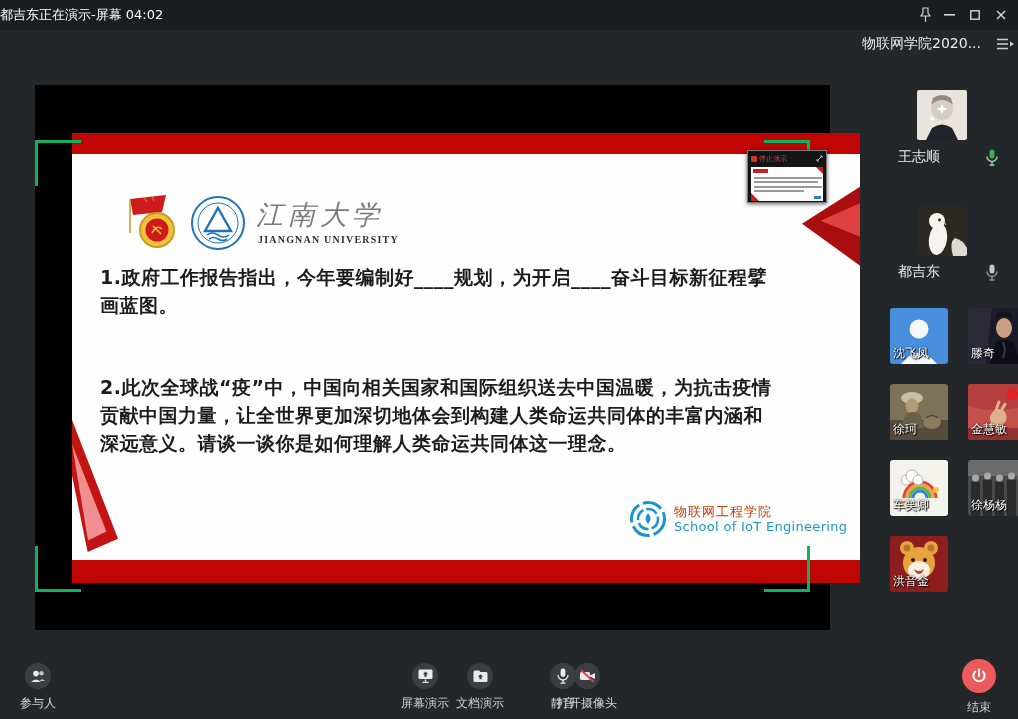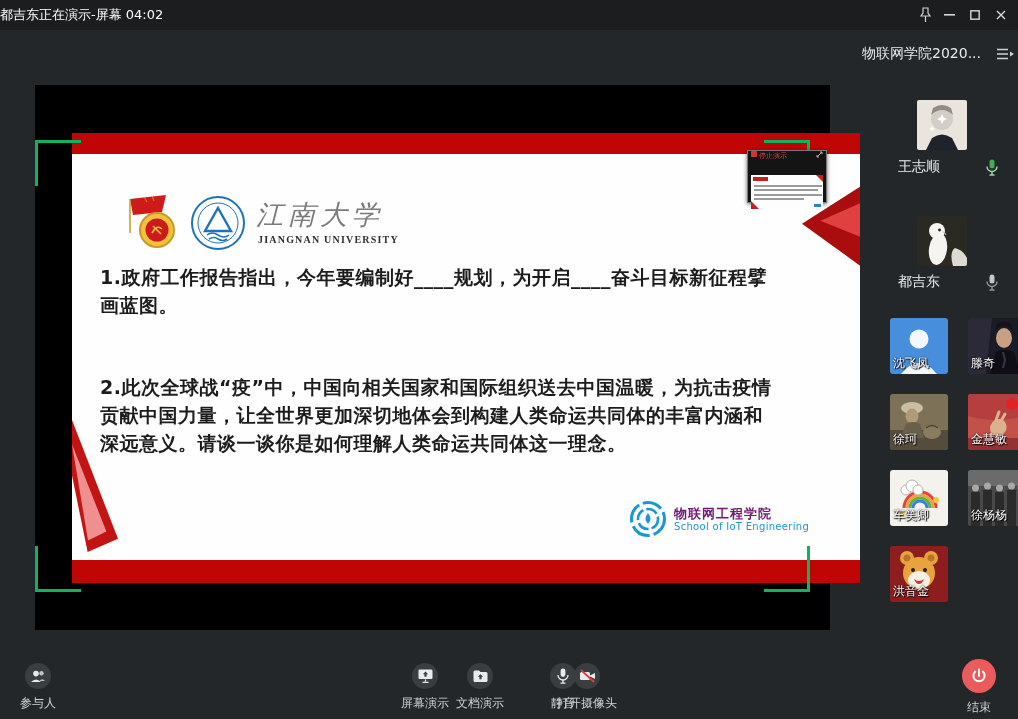--- a/index.html
+++ b/index.html
@@ -21,50 +21,50 @@
 
   .q-text{position:absolute;left:28px;width:672px;color:#1c1c1c;font-size:19px;line-height:28px;font-weight:600;letter-spacing:.5px;}
   .q1{top:130px}.q2{top:240px}
 
   .uni-cn{position:absolute;left:184px;top:64px;font-size:27px;color:#7b7b7b;font-style:italic;letter-spacing:5px;font-family:"DejaVu Serif","Liberation Serif",serif;}
   .uni-en{position:absolute;left:186px;top:101px;font-size:10px;font-weight:bold;color:#2f2f2f;letter-spacing:1.2px;font-family:"Liberation Serif",serif;}
   .emblem{position:absolute;left:54px;top:60px}
   .jnu-logo{position:absolute;left:118px;top:62px}
 
   .iot{position:absolute;left:556px;top:366px;display:flex;align-items:center;gap:6px}
-  .iot-cn{font-size:13px;color:#701a75;font-weight:bold;letter-spacing:1px;line-height:15px}
-  .iot-en{font-size:10px;color:#1a97d2;letter-spacing:.3px}
+  .iot-cn{font-size:13px;color:#c2410c;font-weight:normal;letter-spacing:1px;line-height:15px}
+  .iot-en{font-size:13px;color:#1a97d2;letter-spacing:.3px}
 
   .ribbon-tr,.ribbon-tr2,.ribbon-l,.ribbon-l2{position:absolute}
   .ribbon-tr{right:0;top:52px;width:58px;height:84px;background:#a90d0d;clip-path:polygon(100% 2%,0 46%,100% 96%);}
   .ribbon-tr2{right:0;top:66px;width:44px;height:42px;background:#e04040;clip-path:polygon(100% 10%,10% 52%,100% 90%);}
   .ribbon-l{left:0;top:287px;width:46px;height:132px;background:#c31414;clip-path:polygon(0 0,100% 90%,34% 100%,0 42%);}
   .ribbon-l2{left:0;top:300px;width:40px;height:112px;background:#ef8f8f;clip-path:polygon(0 10%,86% 88%,40% 96%);}
 
   
   .bracket{position:absolute;width:46px;height:46px;border:0 solid #10b160;z-index:6}
   .bk-tl{left:35px;top:140px;border-left-width:3px;border-top-width:3px}
   .bk-tr{left:764px;top:140px;border-right-width:3px;border-top-width:3px}
   .bk-bl{left:35px;top:546px;border-left-width:3px;border-bottom-width:3px}
   .bk-br{left:764px;top:546px;border-right-width:3px;border-bottom-width:3px}
 
   
   .pip{position:absolute;left:747px;top:150px;width:80px;height:53px;background:#141414;border:1px solid #7a7a7a;z-index:8;box-shadow:0 1px 4px rgba(0,0,0,.6)}
-  .pip-bar{height:23px;display:flex;padding:0 3px;gap:2px}
+  .pip-bar{height:15px;display:flex;align-items:center;padding:0 3px;gap:2px}
   .pip-dot{width:6px;height:6px;background:#d23434;border-radius:1px;flex:0 0 auto}
   .pip-title{color:#e04343;font-size:7px;white-space:nowrap;flex:1}
   .pip-body{position:relative;margin:1px 3px;height:34px;background:#fdfdfd;overflow:hidden}
   .pip-logo{position:absolute;left:2px;top:2px;width:15px;height:4px;background:#c42020}
   .pip-line{position:absolute;left:3px;height:2px;background:#9a9a9a}
   .pip-corner{position:absolute;right:0;top:0;width:0;height:0;border-top:7px solid #c42020;border-left:7px solid transparent}
   .pip-blue{position:absolute;right:2px;bottom:2px;width:7px;height:3px;background:#2f80c8}
   .pip-arrow{position:absolute;left:0;bottom:0;width:0;height:0;border-bottom:8px solid #c42020;border-right:8px solid transparent}
 
   
-  .sidebar{position:absolute;left:858px;top:30px;width:160px;height:689px;text-decoration:underline;}
+  .sidebar{position:absolute;left:858px;top:20px;width:160px;height:689px;text-decoration:underline;}
   .sb-header{position:absolute;left:4px;top:15px;width:152px;display:flex;align-items:center;justify-content:space-between;color:#e9ebec;font-size:14px;}
   .sb-header .txt{white-space:nowrap;overflow:hidden}
   .feat-avatar{position:absolute;left:59px;width:50px;height:50px;border-radius:2px;overflow:hidden}
   .fa1{top:70px}.fa2{top:186px}
   .name-row{position:absolute;left:40px;width:100px;display:flex;align-items:center;justify-content:space-between;color:#eceeef;font-size:14px;}
   .nr1{top:128px}.nr2{top:243px}
 
   .grid{position:absolute;left:32px;top:288px;width:120px;display:grid;grid-template-columns:58px 58px;grid-auto-rows:56px;gap:20px;}
   .tile{position:relative;border-radius:3px;overflow:hidden;background:#2e3134;cursor:pointer}
   .tile .nm{position:absolute;left:3px;bottom:2px;color:#fff;font-size:12px;text-shadow:0 0 2px #000,1px 1px 1px #000;white-space:nowrap}

